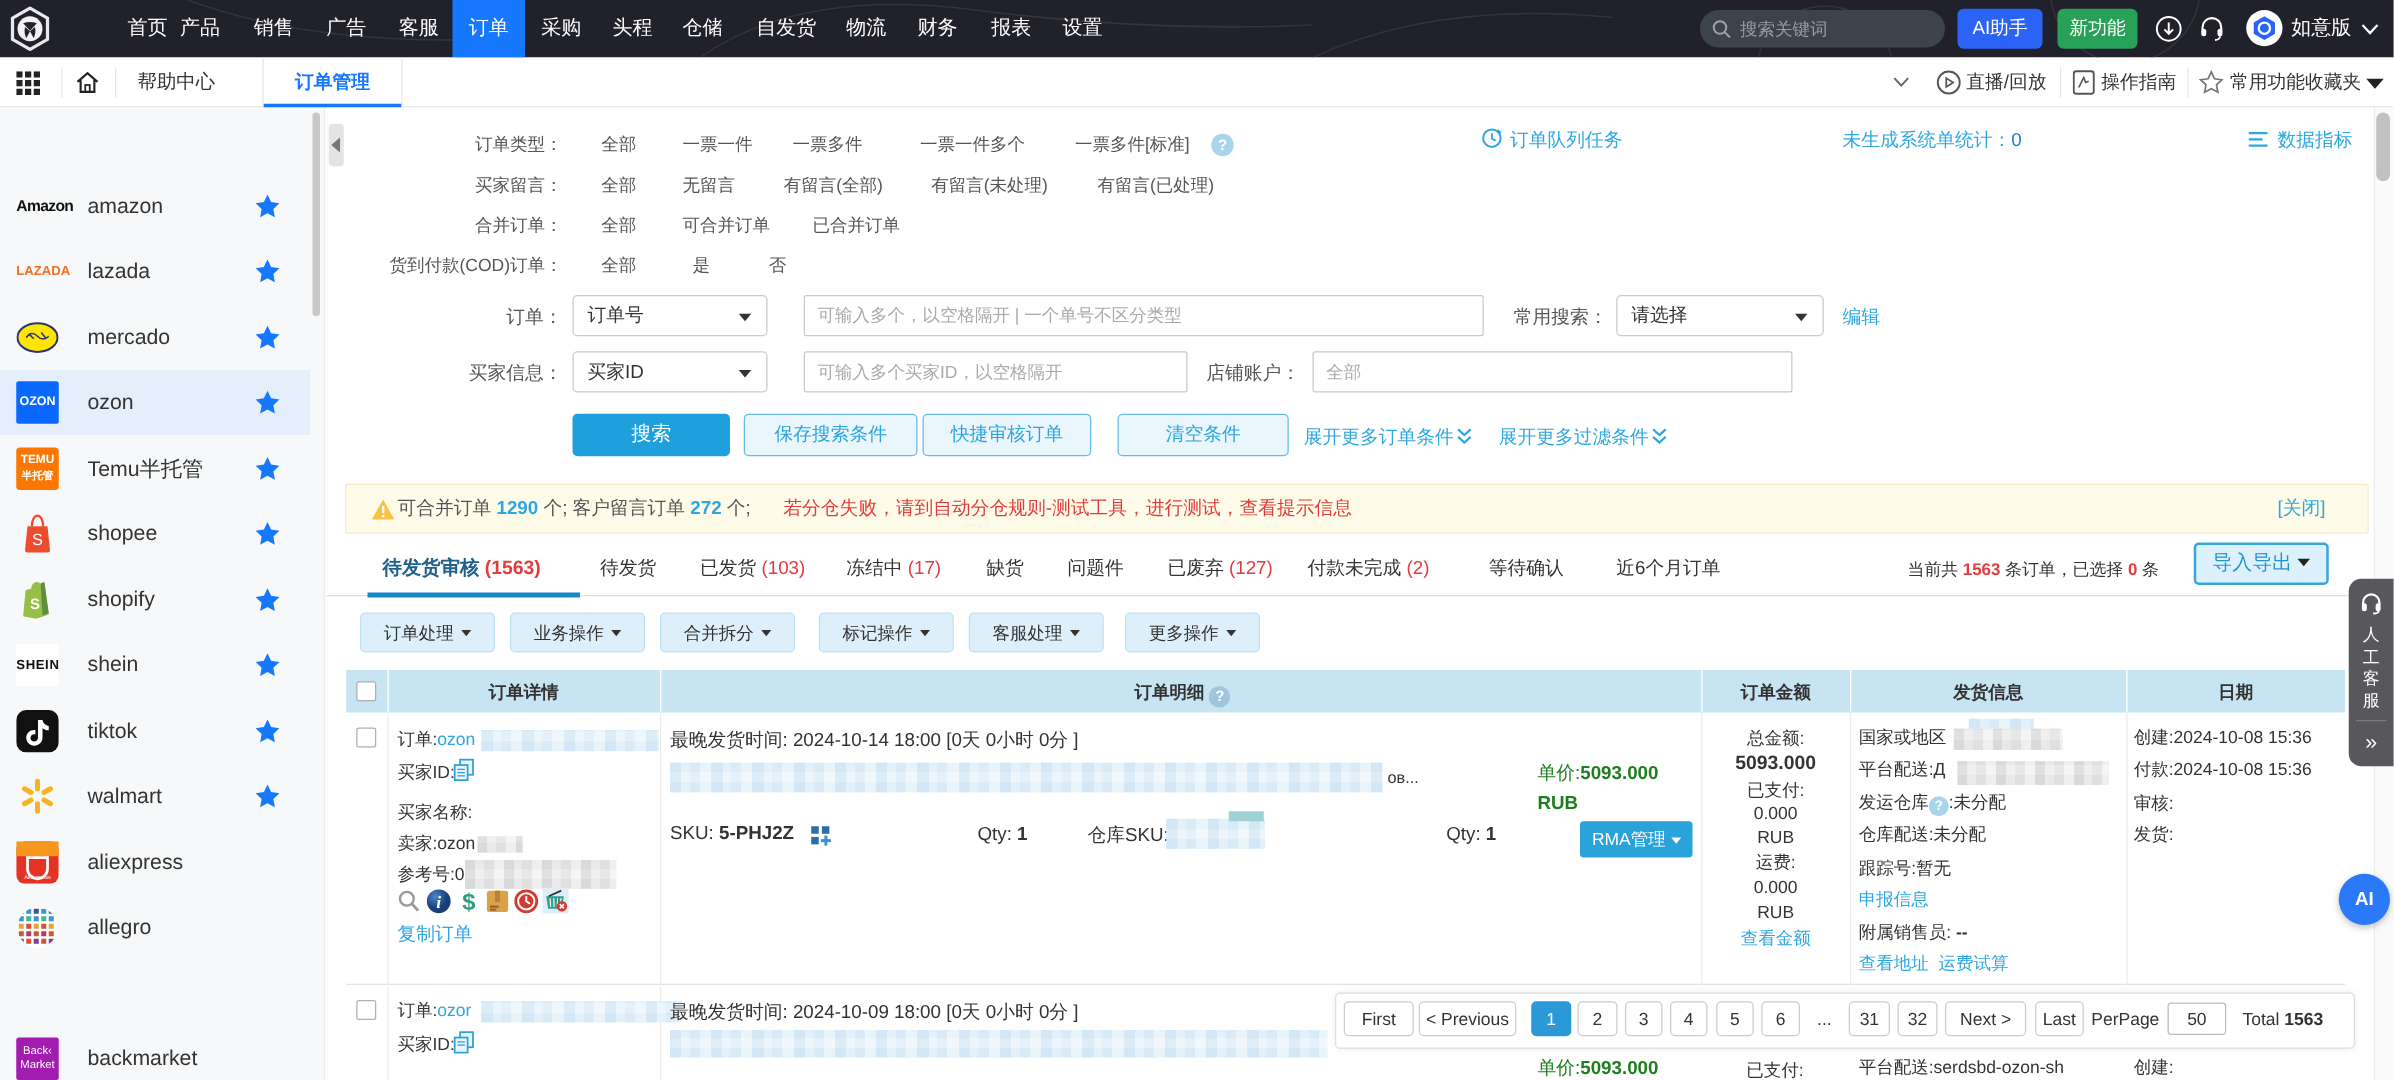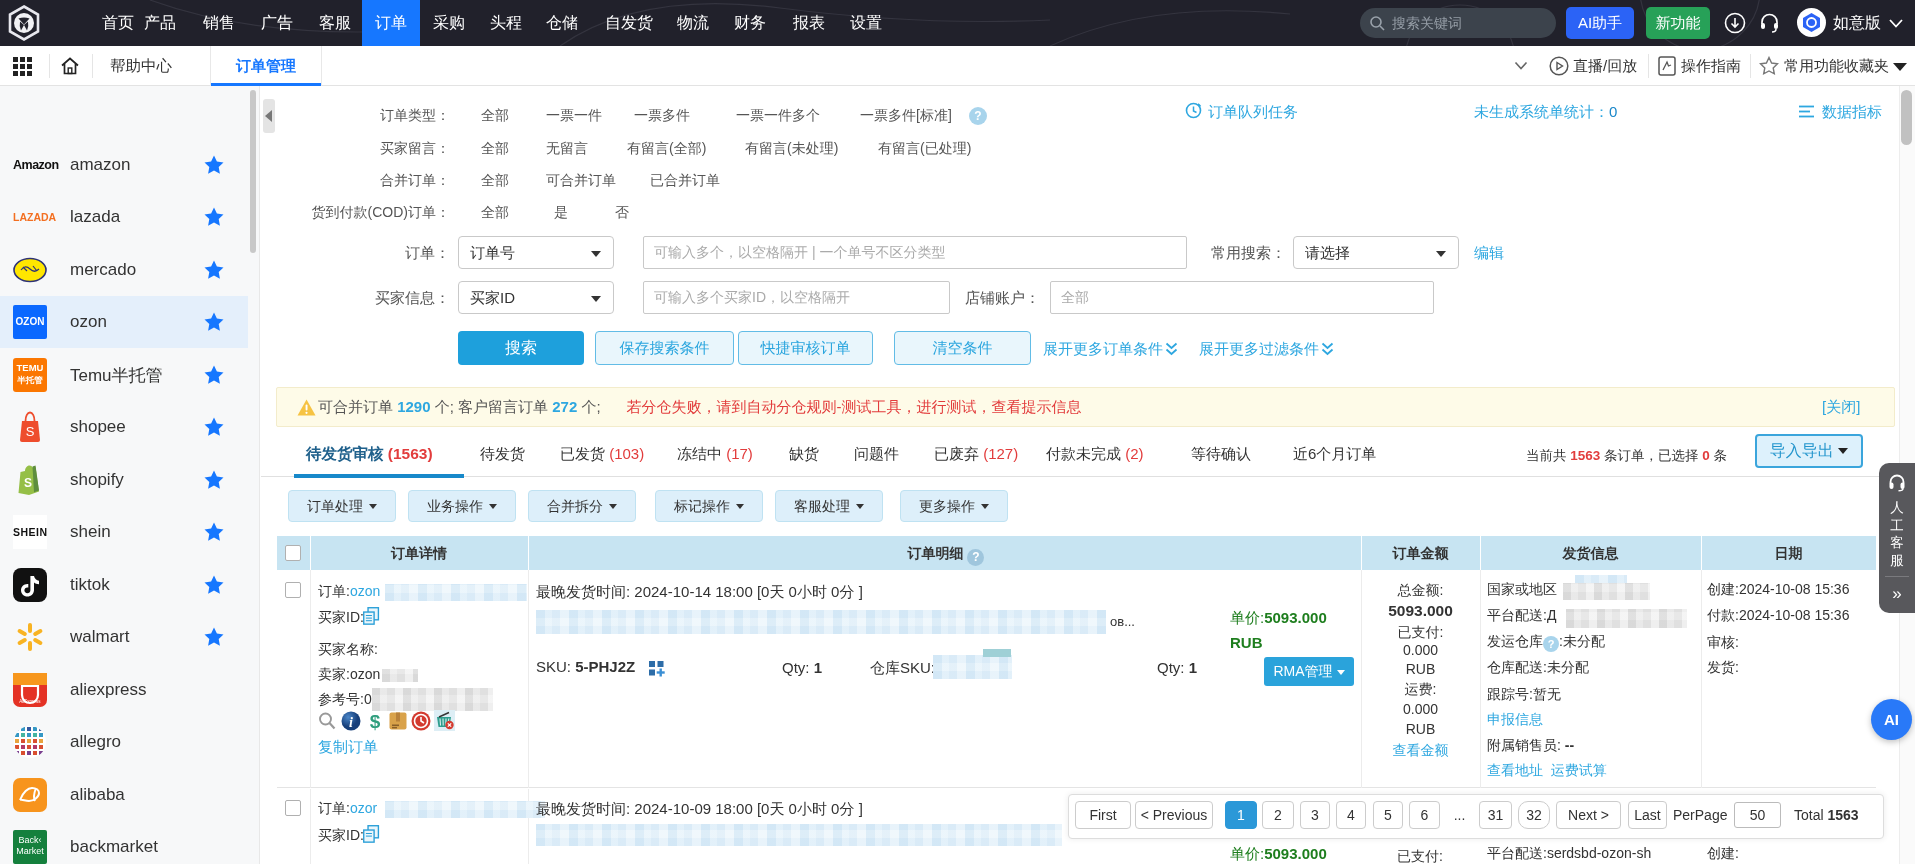--- a/index.html
+++ b/index.html
@@ -302,29 +302,22 @@
               <rect x="2" y="26" width="4" height="4" fill="#7a3f8f"></rect>
               <rect x="8" y="26" width="4" height="4" fill="#d94f30"></rect>
               <rect x="14" y="26" width="4" height="4" fill="#7a3f8f"></rect>
               <rect x="20" y="26" width="4" height="4" fill="#d94f30"></rect>
               <rect x="26" y="26" width="4" height="4" fill="#7a3f8f"></rect>
             </g>
           </g>
         </svg></div>
       <div class="nm">allegro</div>
     </div>
-  <div class="row" style="top:683px;">
-      <div class="ic"><svg width="34" height="34" viewBox="0 0 34 34">
-          <rect x="0" y="0" width="34" height="34" rx="7" fill="#f7941d"></rect>
-          <path d="M7 22 c3 -8 8 -12 12 -12 c4 0 7 2 7 5 c0 4 -5 8 -10 8 c-4 0 -7 -2 -9 -1 M23 10 c-2 5 -3 9 -1 13" fill="none" stroke="#fff" stroke-width="2"></path>
-        </svg></div>
-      <div class="nm">alibaba</div>
-    </div>
   <div class="row" style="top:735px;">
-      <div class="ic" style="background:#15803d;border-radius:2px;color:#fff;font-size:9px;text-align:center;">
+      <div class="ic" style="background:#a21caf;border-radius:2px;color:#fff;font-size:9px;text-align:center;">
         <div style="margin-top:5px;line-height:11px;">Back‹</div>
         <div style="line-height:11px;">Market</div>
       </div>
       <div class="nm">backmarket</div>
     </div>
 </div>
 <style>
 .sel-row { background:#e4effb; width:248px !important; }
 </style>
 <div class="abs" style="left:263px;top:99px;width:12px;height:34px;background:#e4e4e4;border-radius:3px;z-index:5;">
@@ -596,21 +589,21 @@
 <div class="pgb" style="left:1075px;width:56px;">First</div>
 <div class="pgb" style="left:1135px;width:78px;">&lt; Previous</div>
 <div class="pgb" style="left:1225px;width:32px;background:#2b98d8;border-color:#2b98d8;color:#fff;">1</div>
 <div class="pgb" style="left:1262px;width:32px;">2</div>
 <div class="pgb" style="left:1300px;width:30px;">3</div>
 <div class="pgb" style="left:1336px;width:30px;">4</div>
 <div class="pgb" style="left:1373px;width:30px;">5</div>
 <div class="pgb" style="left:1409px;width:31px;">6</div>
 <div class="abs" style="left:1451px;top:801px;width:17px;font-size:14px;color:#333;line-height:28px;text-align:center;">...</div>
 <div class="pgb" style="left:1479px;width:33px;">31</div>
-<div class="pgb" style="left:1518px;width:32px;border-radius:10px;">32</div>
+<div class="pgb" style="left:1518px;width:32px;">32</div>
 <div class="pgb" style="left:1556px;width:65px;">Next &gt;</div>
 <div class="pgb" style="left:1628px;width:39px;">Last</div>
 <div class="abs" style="left:1673px;top:801px;font-size:14px;color:#333;line-height:28px;">PerPage</div>
 <div class="abs" style="left:1734px;top:802px;width:47px;height:26px;border:1px solid #bbb;border-radius:3px;font-size:14px;color:#333;text-align:center;line-height:24px;">50</div>
 <div class="abs" style="left:1794px;top:801px;font-size:14px;color:#333;line-height:28px;">Total <b>1563</b></div>
 <style>.pgb { position:absolute; top:801px; height:28px; background:#fff; border:1px solid #ccc; border-radius:4px; font-size:14px; color:#333; text-align:center; line-height:26px; }</style>
 
 <div class="abs" style="left:1879px;top:463px;width:36px;height:150px;z-index:60;background:#58585c;border-radius:10px 0 0 10px;color:#fff;">
   <svg class="abs" style="left:8px;top:9px" width="20" height="20" viewBox="0 0 20 20">
       <path d="M3.5 12 v-2 a6.5 6.5 0 0 1 13 0 v2" fill="none" stroke="#fff" stroke-width="1.8"></path>

